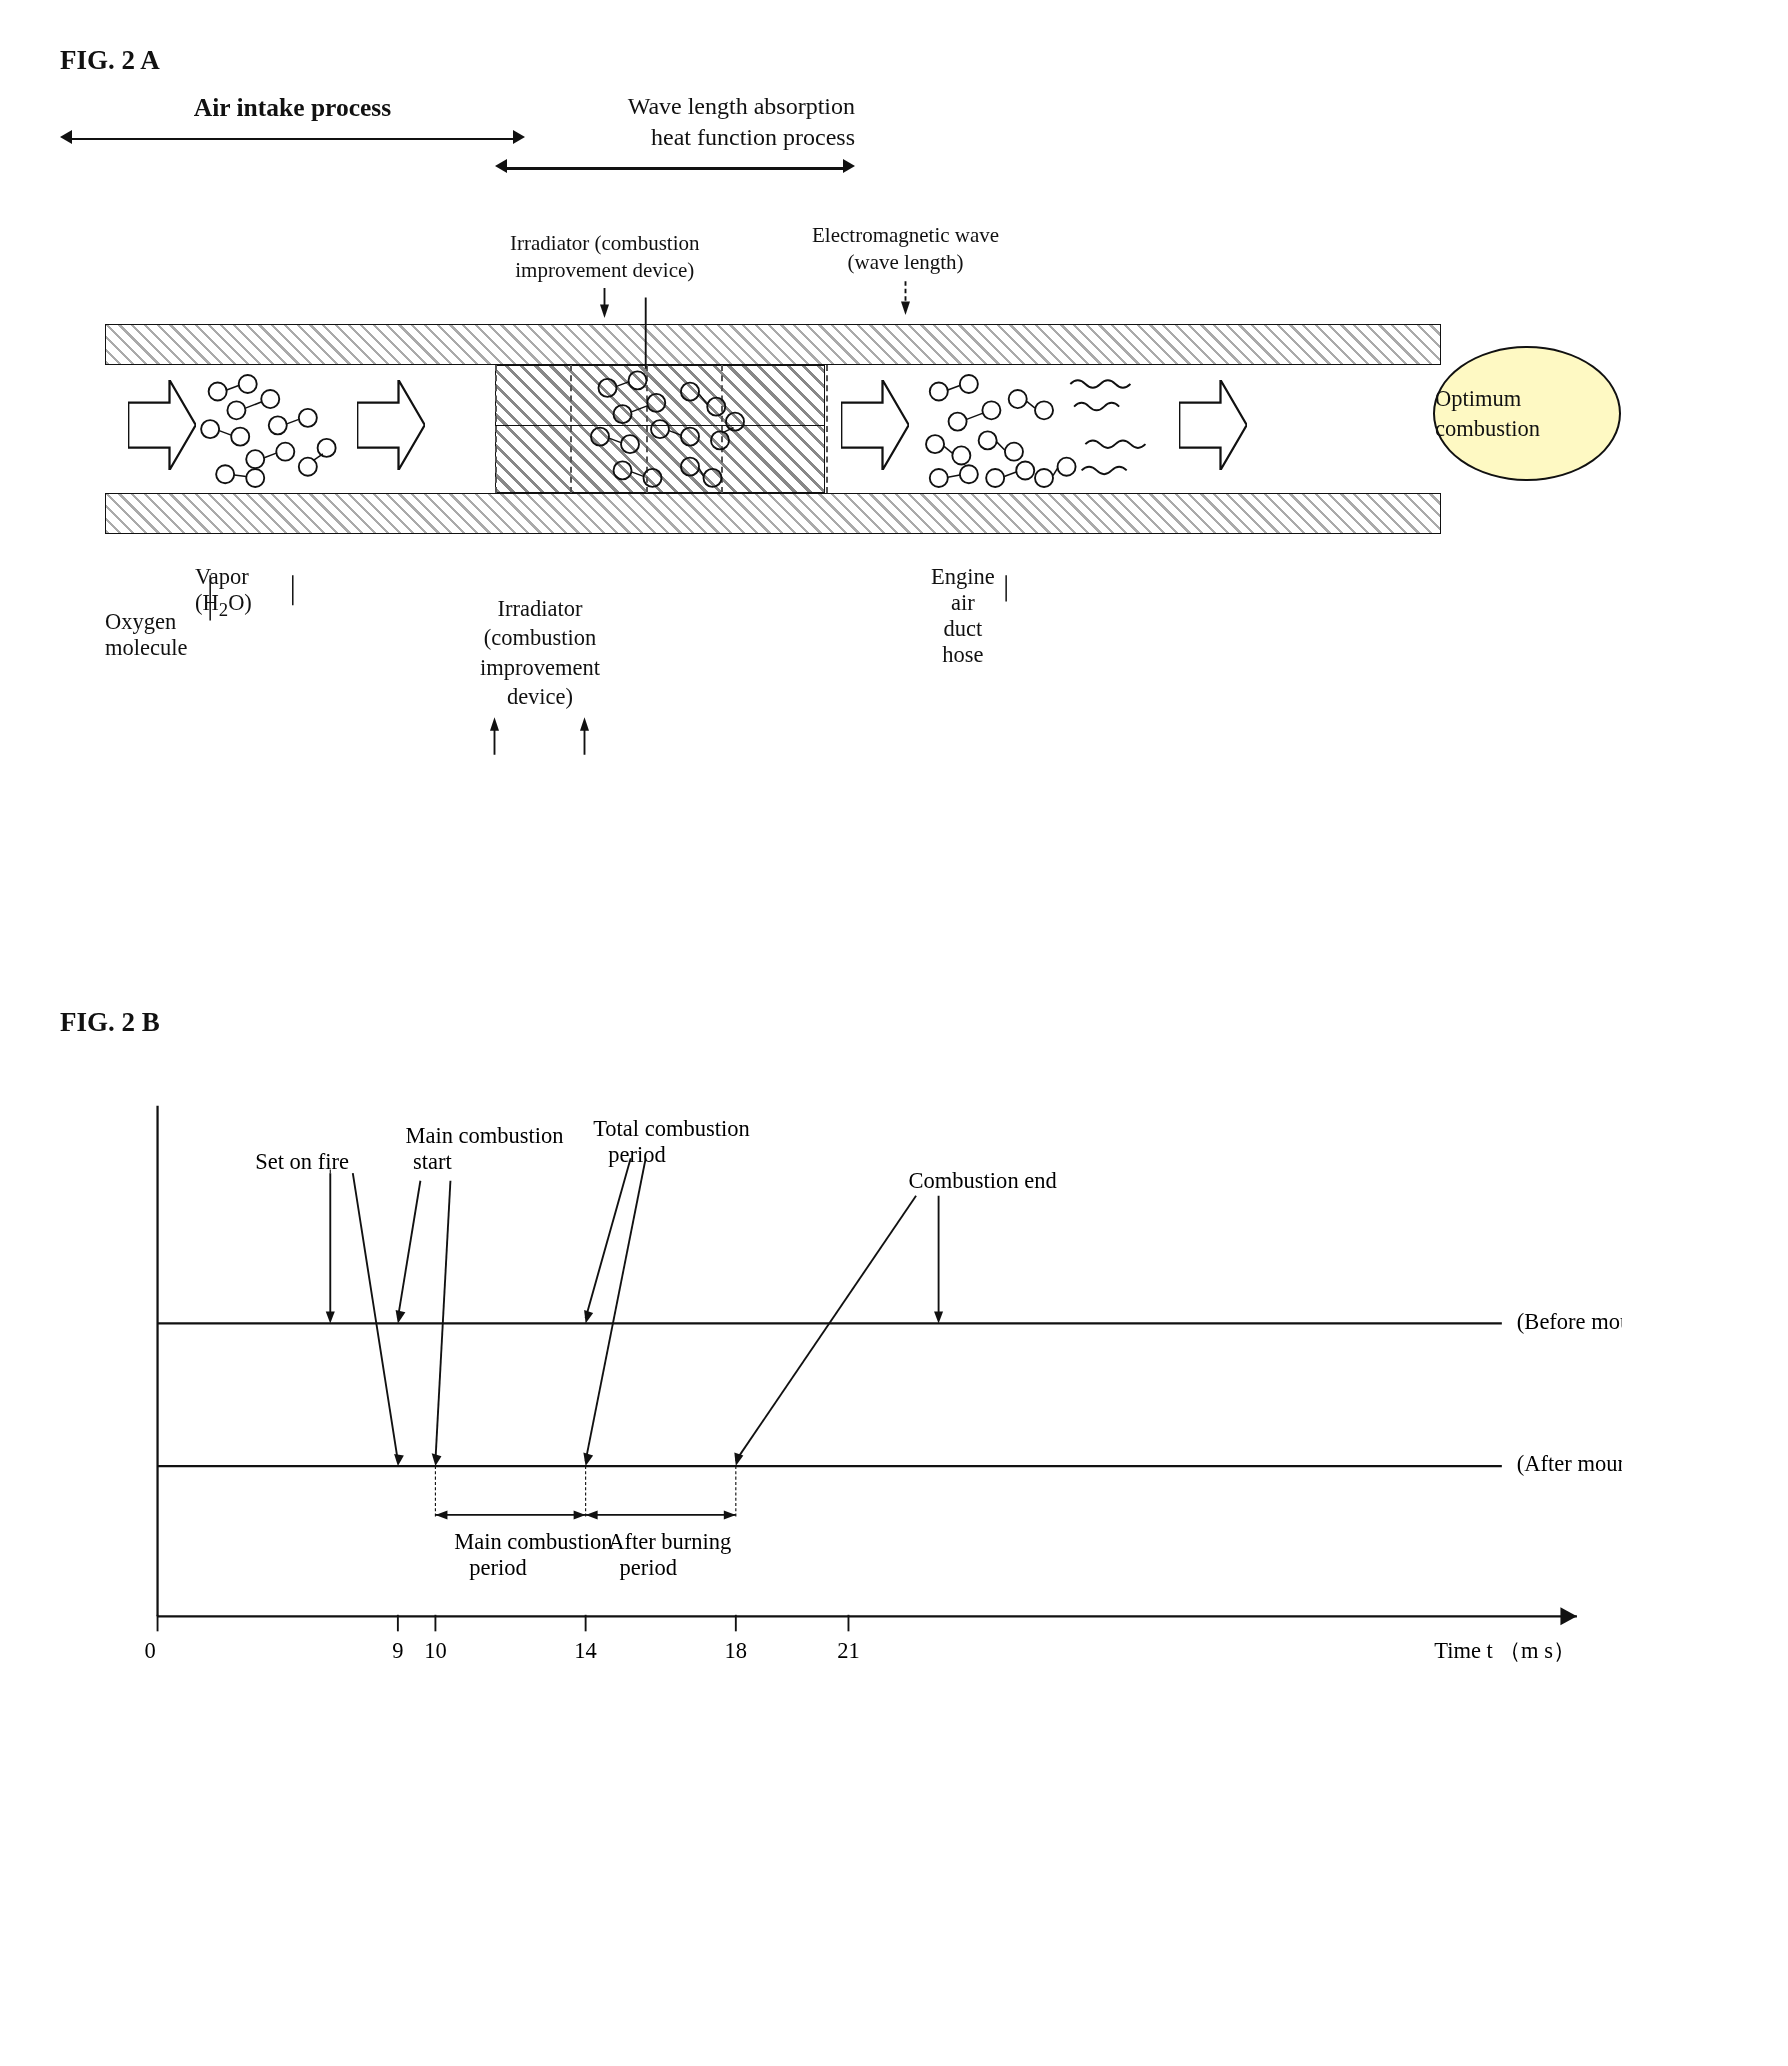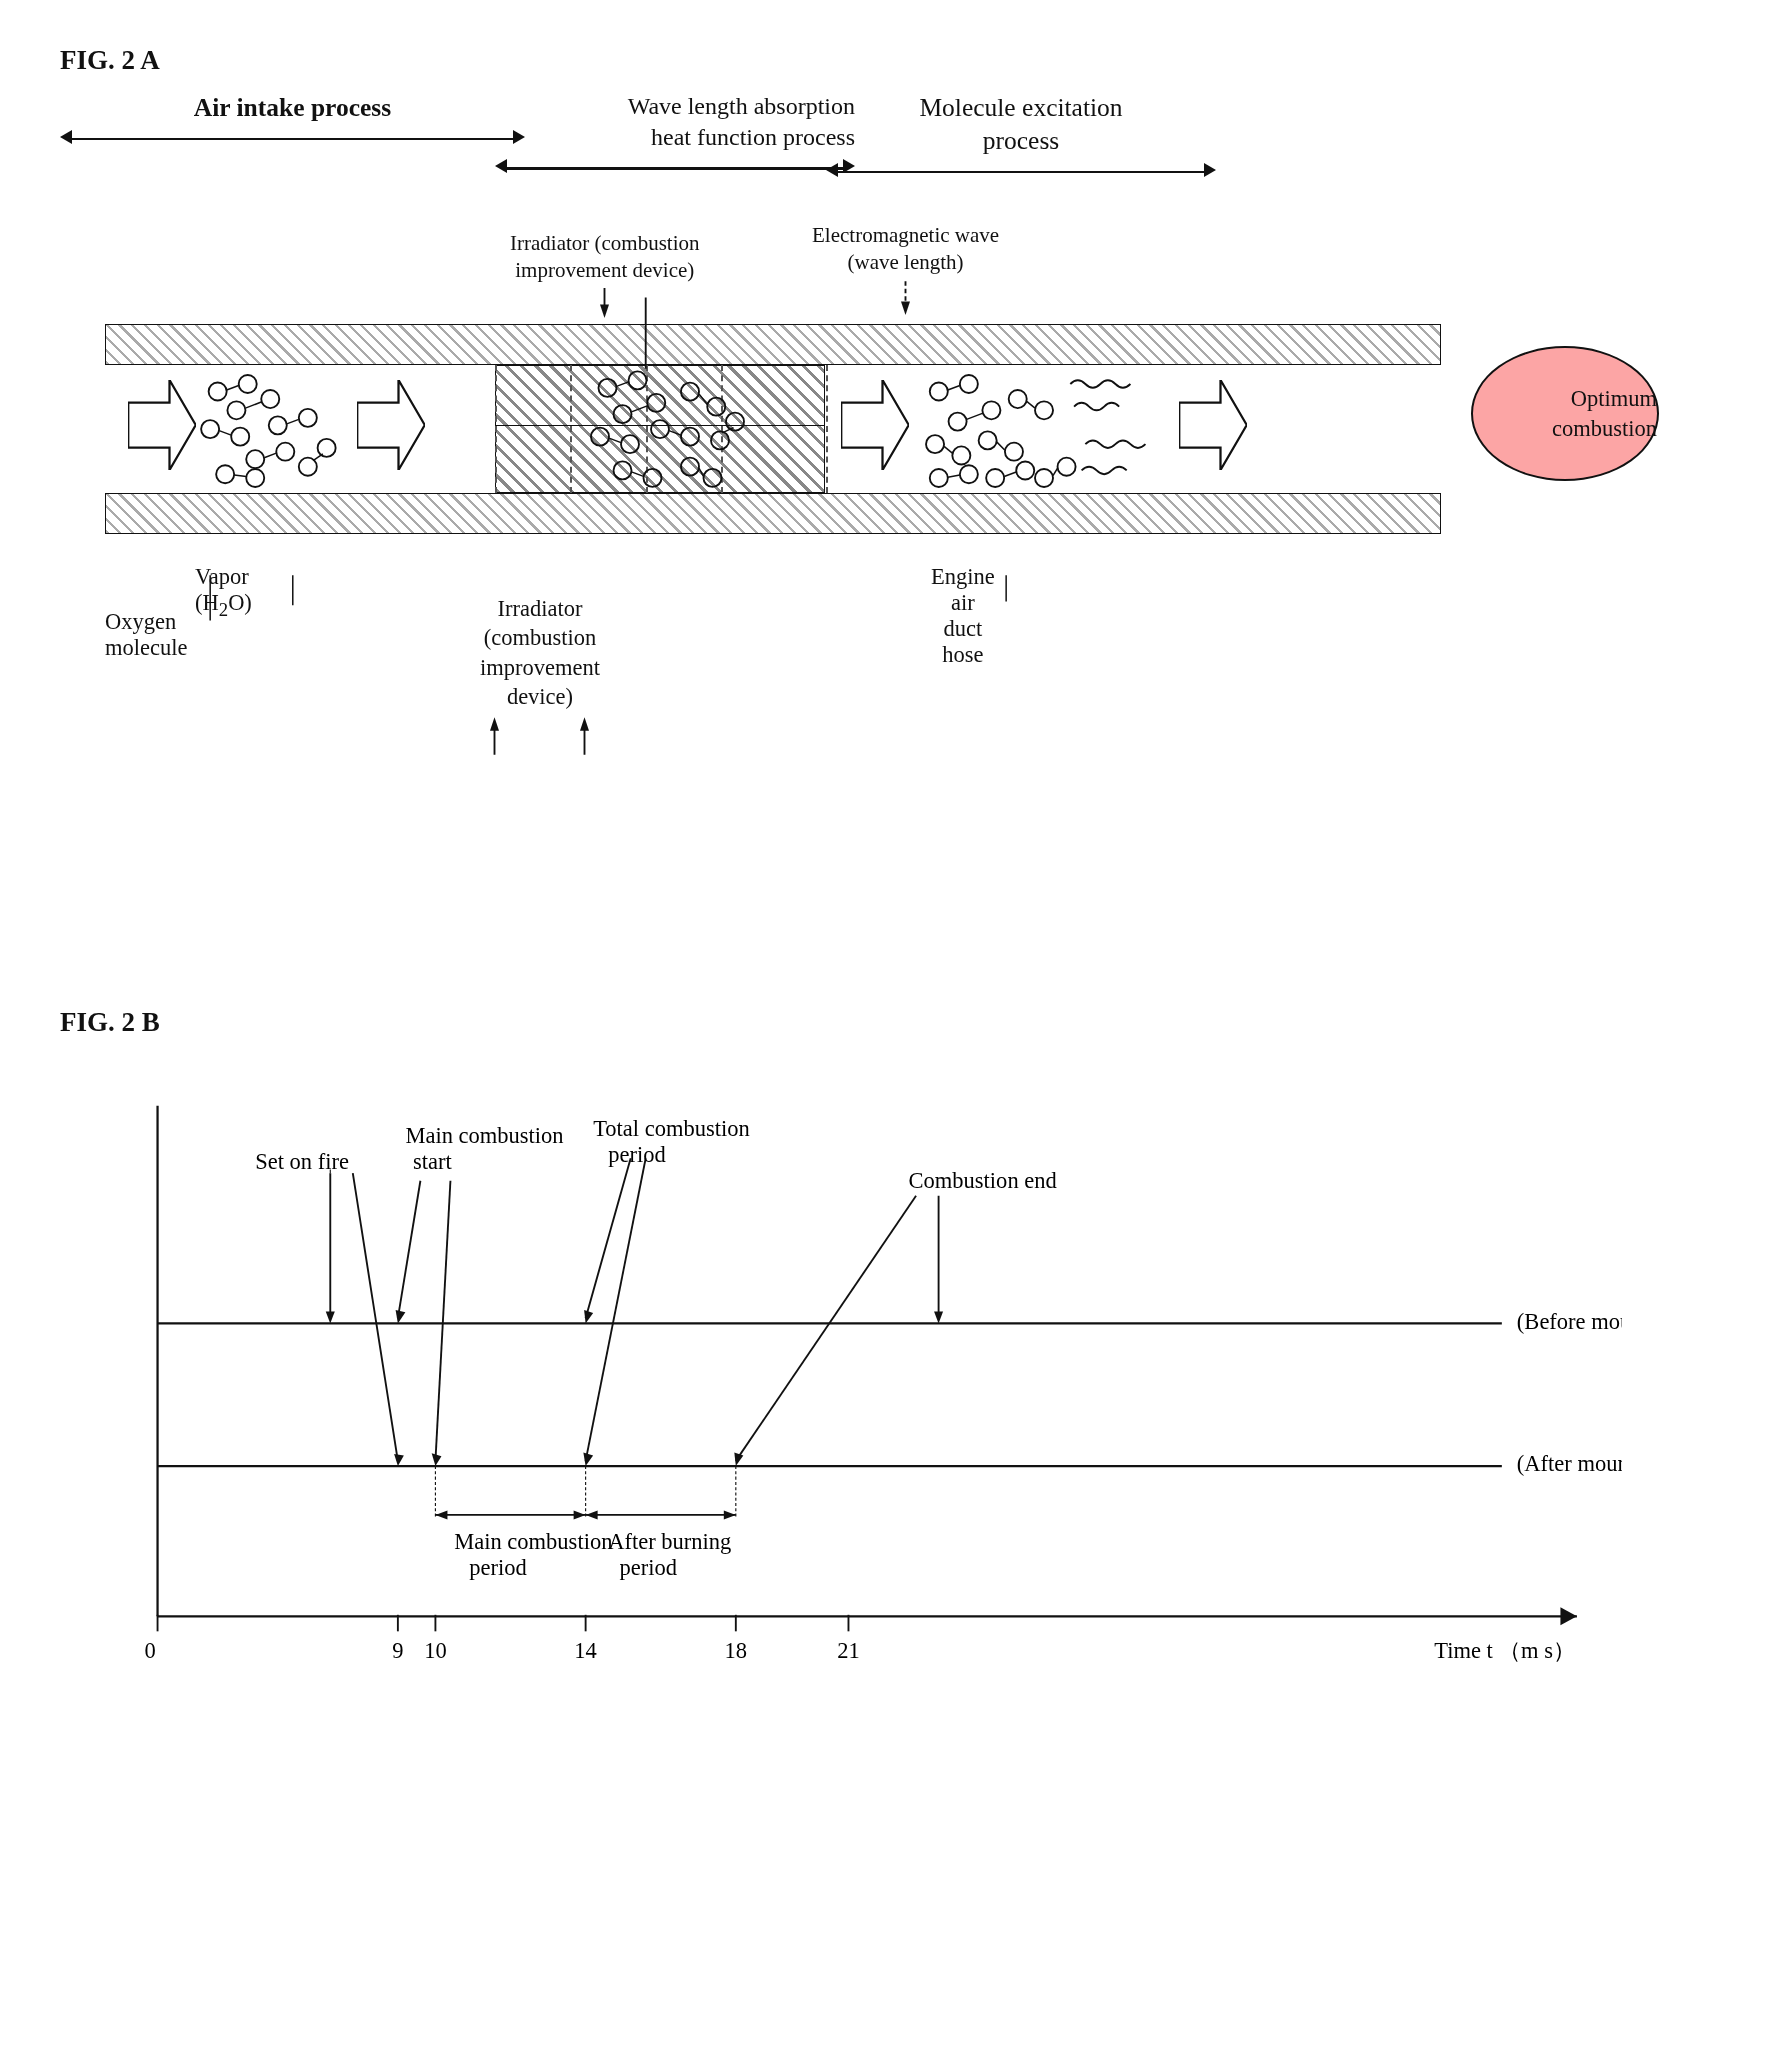--- a/index.html
+++ b/index.html
@@ -172,32 +172,32 @@
       top: 41px;
       height: 128px;
       width: 0;
       border-left: 2.3px dashed #555;
     }
 
     
     .oval-container {
       position: absolute;
       top: 255px;
-      left: 1411px;
+      left: 1373px;
       width: 188px;
       height: 135px;
       border: 2.3px solid #111;
       border-radius: 50%;
       display: flex;
       align-items: center;
       justify-content: center;
-      text-align: right;
+      text-align: left;
       font-size: 22.5px;
       line-height: 1.3;
-      background: #fca5a5;
+      background: #fef9c3;
     }
 
     
     .fig2b-container {
       position: relative;
       width: 1652px;
       height: 676px;
     }
 
     .chart-area {
@@ -229,28 +229,20 @@
 
     <div class="proc-wave">
       <div class="proc-label" style="font-size:24px;">Wave length absorption<br>heat function process</div>
       <div class="proc-arrow">
         <span class="arrow-head-left"></span>
         <span class="arrow-line"></span>
         <span class="arrow-head-right"></span>
       </div>
     </div>
 
-    <div class="proc-molecule">
-      <div class="proc-label">Molecule excitation<br>process</div>
-      <div class="proc-arrow">
-        <span class="arrow-head-left"></span>
-        <span class="arrow-line"></span>
-        <span class="arrow-head-right"></span>
-      </div>
-    </div>
 
 
     <div style="position:absolute; top:139px; left:450px; font-size:21px; text-align:center; line-height:1.3;">
       Irradiator (combustion<br>improvement device)
       
       <div style="display:flex;justify-content:center;margin-top:3px;">
         <svg width="15" height="30" viewBox="0 0 20 40">
             <line x1="10" y1="0" x2="10" y2="30" stroke="#111" stroke-width="2.5"></line>
             <polygon points="10,40 4,22 16,22" fill="#111"></polygon>
           </svg>

